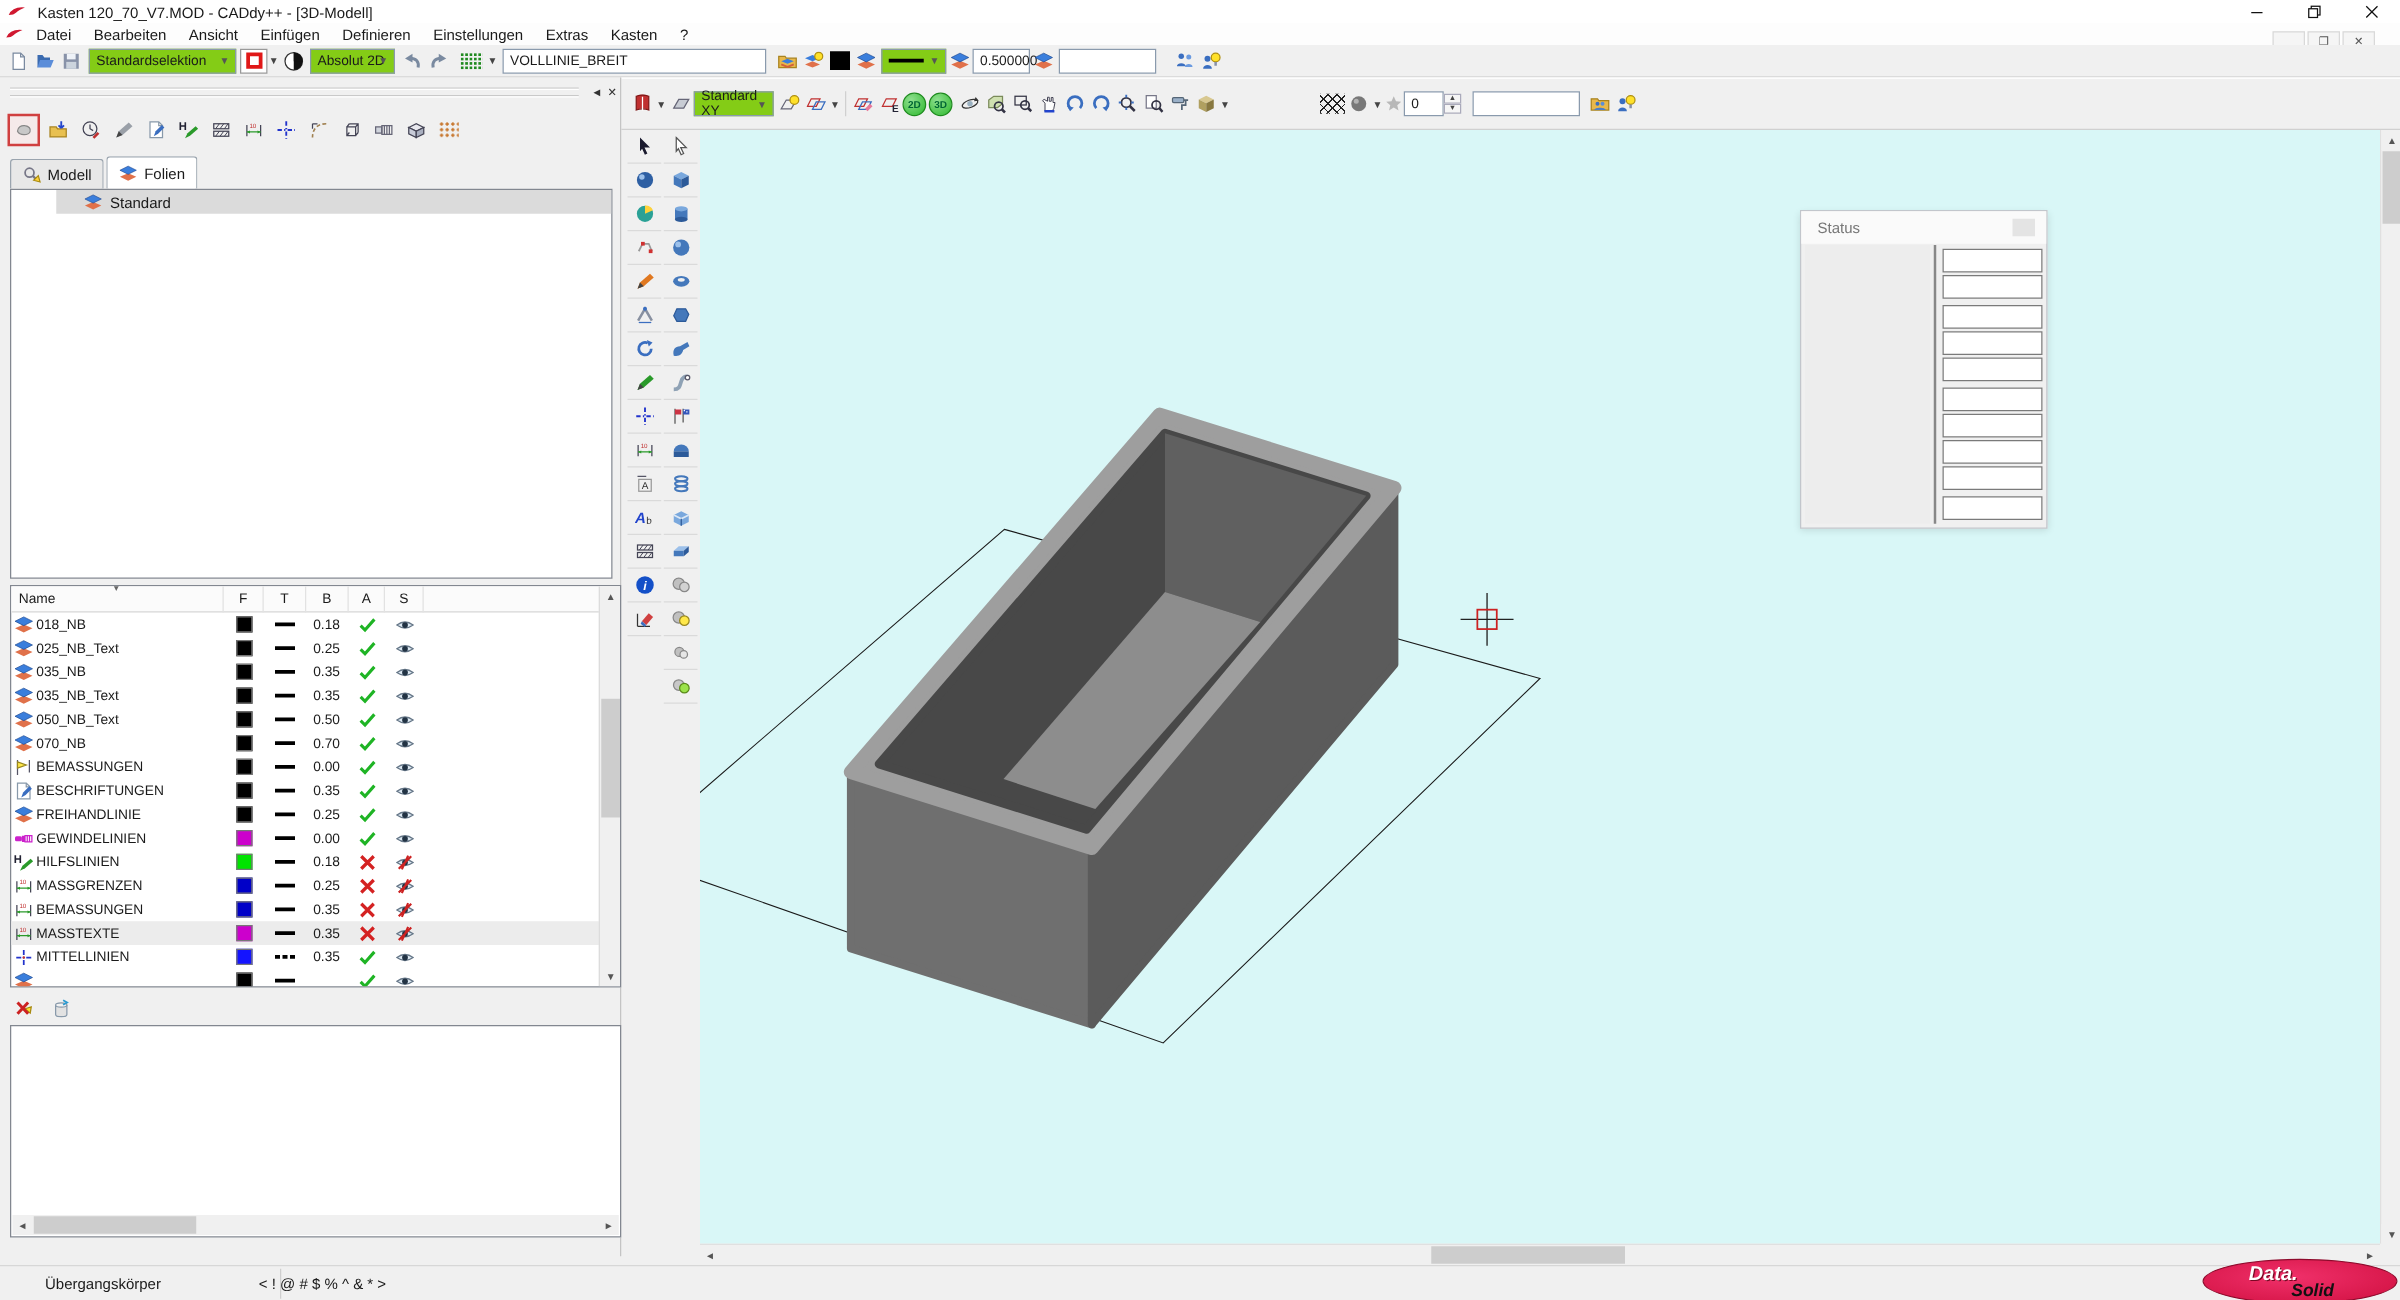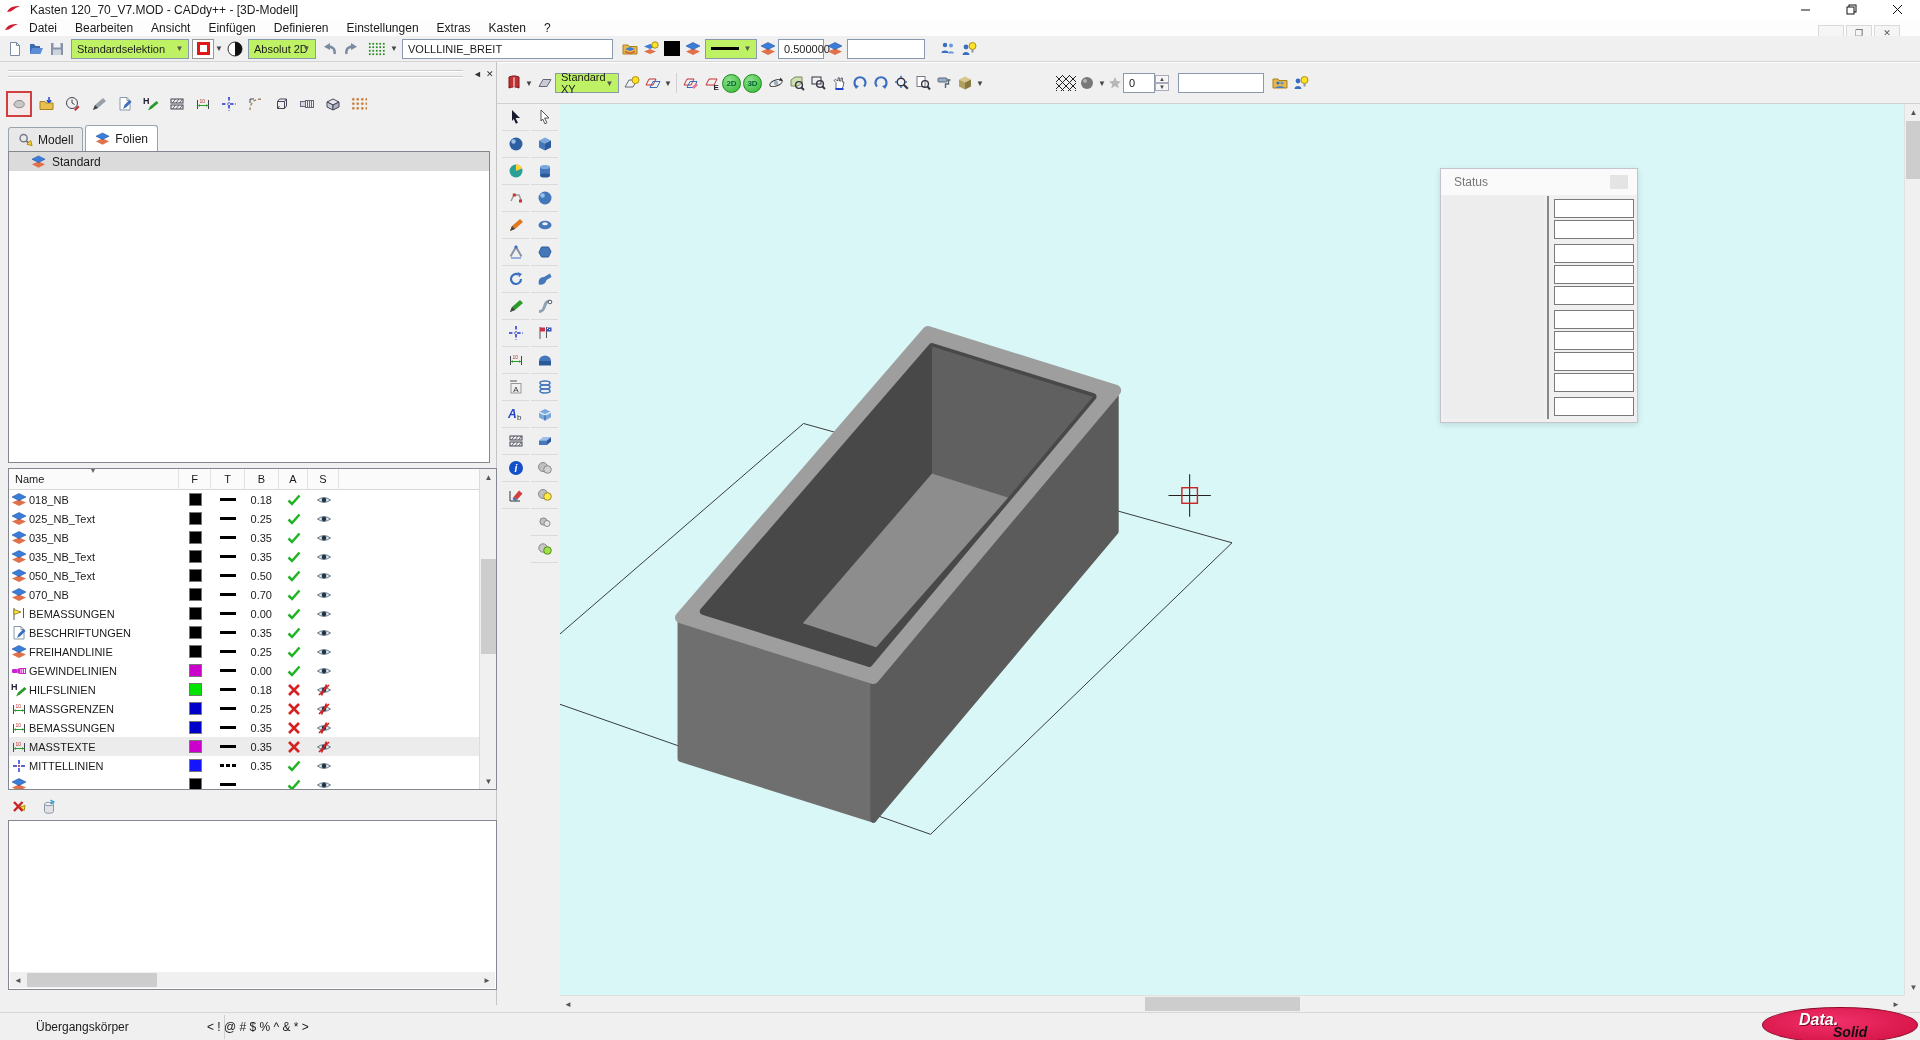--- a/index.html
+++ b/index.html
@@ -15,21 +15,21 @@
   .wbtn{width:46px;height:19px;display:flex;align-items:center;justify-content:center;}
   .menubar{left:0;top:19px;width:1920px;height:17px;background:#fdfdfd;display:flex;align-items:center;}
   .menu-item{padding:0 9px;font-size:12px;height:17px;display:flex;align-items:center;}
   .mdibtns{left:1818px;top:25px;display:flex;gap:2px;}
   .mdibtn{width:26px;height:16px;background:#f5f5f5;border:1px solid #d9d9d9;display:flex;align-items:center;justify-content:center;font-size:9px;color:#555;}
   
   .toolbar1{left:0;top:36px;width:1920px;height:26px;background:#f0f0f0;border-bottom:1px solid #d4d4d4;display:flex;align-items:center;padding-left:4px;}
   .toolbar2{left:497px;top:62px;width:1423px;height:42px;background:#f0f0f0;border-top:1px solid #fff;border-bottom:1px solid #d0d0d0;display:flex;align-items:center;padding-left:6px;}
   .tbi{width:21px;height:21px;display:inline-flex;align-items:center;justify-content:center;flex:0 0 auto;}
   .dd{width:10px;font-size:8px;color:#444;text-align:center;flex:0 0 auto;}
-  .combo{height:20px;background:#bef264;border:1px solid #8a9aad;display:inline-flex;align-items:center;font-size:11px;padding-left:5px;position:relative;flex:0 0 auto;}
+  .combo{height:20px;background:#84cc16;border:1px solid #8a9aad;display:inline-flex;align-items:center;font-size:11px;padding-left:5px;position:relative;flex:0 0 auto;}
   .combo .arr{position:absolute;right:2px;top:2px;bottom:2px;width:13px;display:flex;align-items:center;justify-content:center;color:#555;font-size:8px;}
   .field{height:20px;background:#fff;border:1px solid #8a9aad;display:inline-flex;align-items:center;font-size:11px;padding-left:5px;flex:0 0 auto;}
   .greenbtn{width:19px;height:19px;border-radius:50%;background:radial-gradient(circle at 35% 30%,#8fe08f,#2eb82e);border:1px solid #1d8a1d;
     display:inline-flex;align-items:center;justify-content:center;font-size:8px;font-weight:bold;color:#063;flex:0 0 auto;}
   .redsel{width:22px;height:20px;background:#fff;border:1px solid #999;display:inline-flex;align-items:center;justify-content:center;flex:0 0 auto;}
   .redsel span{width:13px;height:13px;border:3px solid #e01818;display:block;}
   .dotgrid{width:18px;height:14px;background-image:radial-gradient(circle,#1f8a1f 1px,transparent 1.3px);background-size:3.5px 3.5px;display:inline-block;}
   .dotgrid-o{width:16px;height:14px;background-image:radial-gradient(circle,#c87830 1.1px,transparent 1.4px);background-size:4.5px 4.5px;display:inline-block;}
   .hatchpat{width:20px;height:16px;display:inline-block;background:
     repeating-linear-gradient(45deg,#222 0 1px,transparent 1px 5px),
@@ -42,21 +42,21 @@
   .panel{left:0;top:62px;width:497px;height:943px;background:#f0f0f0;border-right:1px solid #c4c4c4;}
   .grip{position:absolute;left:8px;width:455px;height:2px;border-top:1px solid #c9c9c9;border-bottom:1px solid #fff;}
   .panel-close{position:absolute;font-size:9px;color:#333;line-height:10px;}
   .panel-tools{position:absolute;left:6px;top:24px;height:36px;display:flex;align-items:center;gap:3px;}
   .pti{width:23px;height:23px;display:flex;align-items:center;justify-content:center;}
   .pti.first{border:2px solid #d04040;background:#f5eaea;width:26px;height:26px;}
   .tabs{position:absolute;left:8px;top:63px;height:26px;display:flex;align-items:flex-end;}
   .tab{height:24px;border:1px solid #9aa4ae;border-bottom:none;border-radius:3px 3px 0 0;padding:0 9px;display:flex;align-items:center;gap:5px;font-size:12px;background:#e8e8e8;margin-right:2px;}
   .tab.active{background:#fff;height:26px;}
   .tabicon{width:15px;height:15px;display:inline-flex;}
-  .tree-box{position:absolute;left:8px;top:89px;width:482px;height:312px;background:#fff;border:1px solid #828790;}
+  .tree-box{position:absolute;left:8px;top:89px;width:482px;height:312px;background:#fff;border:1px solid #828790;padding-left:36px;}
   .tree-row{height:19px;background:#dbdbdb;display:flex;align-items:center;padding-left:22px;gap:6px;font-size:12px;}
   .table-box{position:absolute;left:8px;top:406px;width:489px;height:322px;background:#fff;border:1px solid #828790;overflow:hidden;}
   .thead{display:flex;height:21px;border-bottom:1px solid #d8d8d8;align-items:center;font-size:11px;background:#fbfbfb;}
   .thead .hc{border-right:1px solid #e2e2e2;height:21px;display:flex;align-items:center;justify-content:center;}
   .hc.hname{width:170px;justify-content:flex-start;padding-left:6px;position:relative;}
   .hc.hf{width:32px;}.hc.ht{width:34px;}.hc.hb{width:34px;}.hc.ha{width:29px;}.hc.hs{width:31px;}
   .sortmark{position:absolute;left:82px;top:-3px;font-size:8px;color:#666;}
   .trow{display:flex;height:19px;align-items:center;font-size:11px;}
   .trow.hl{background:#ececec;}
   .tc{display:flex;align-items:center;justify-content:center;height:19px;flex:0 0 auto;}

